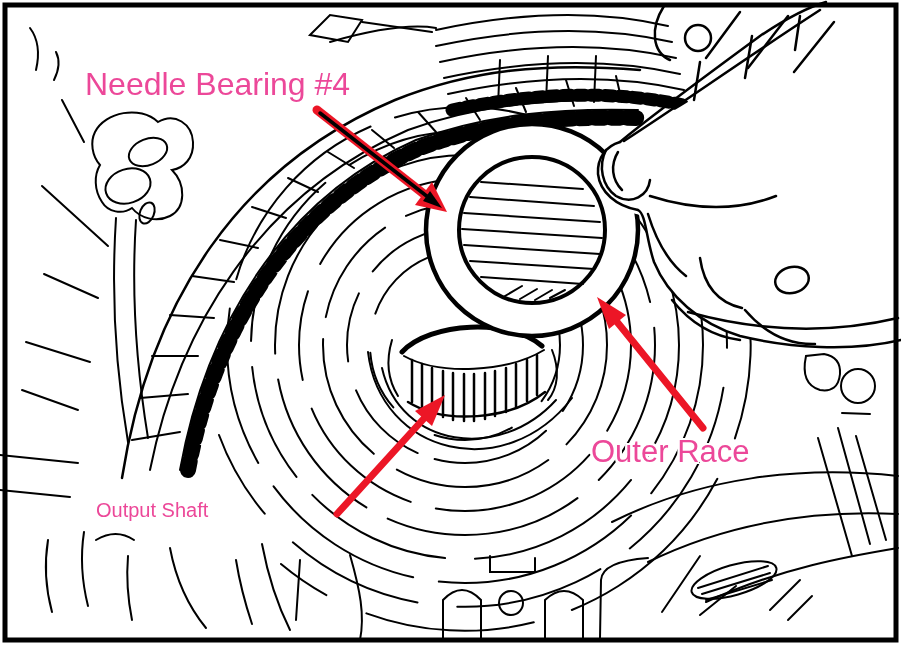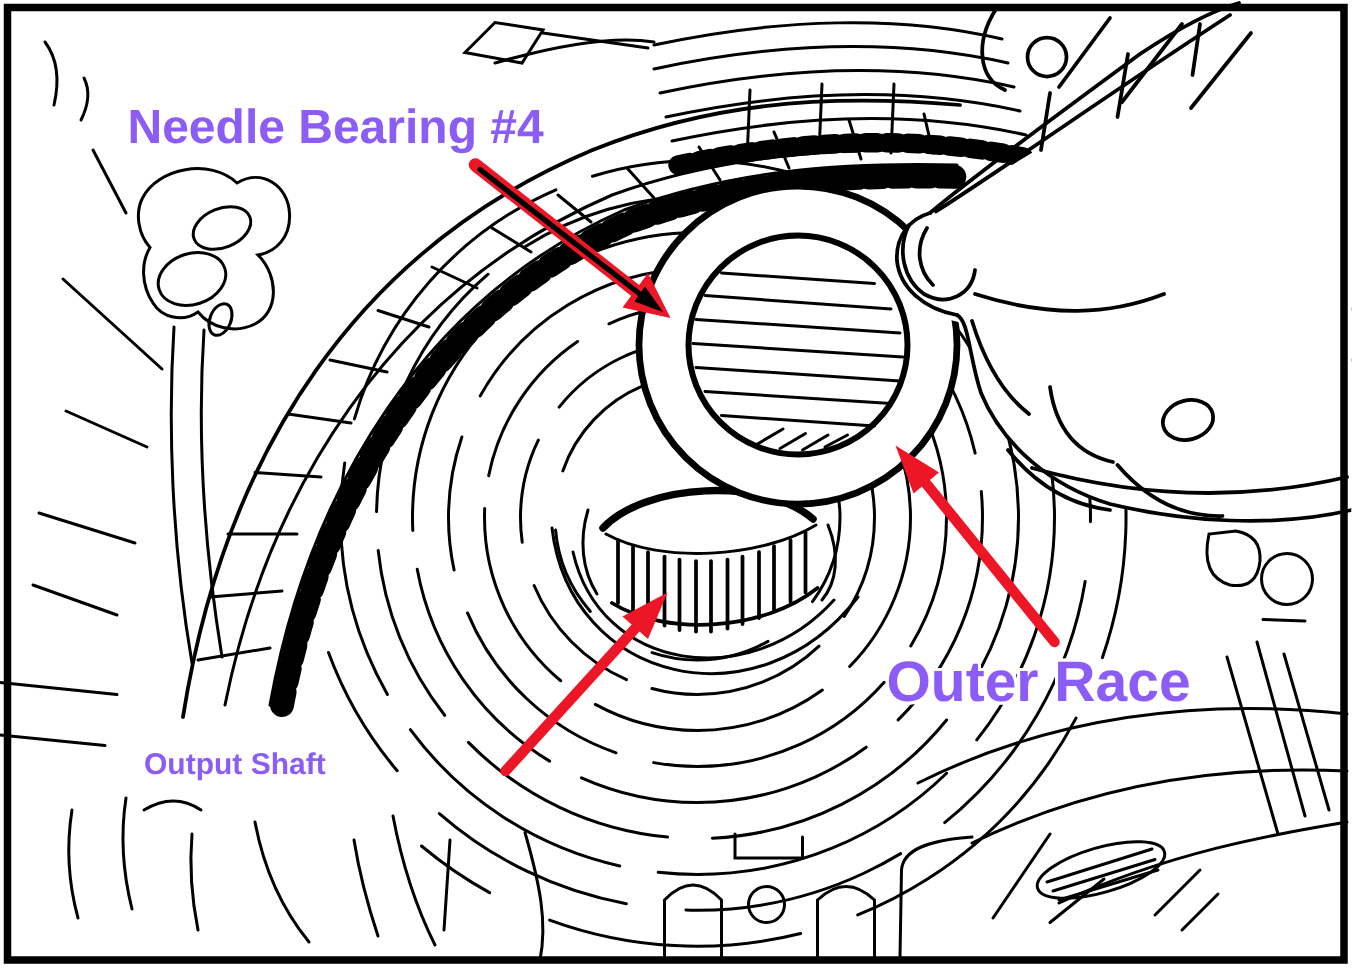--- a/index.html
+++ b/index.html
@@ -1,23 +1,23 @@
 <!DOCTYPE html>
 <html><head>
 <meta charset="utf-8">
 <style>
   html,body{margin:0;padding:0;background:#ffffff;}
   #stage{position:relative;width:901px;height:645px;background:#ffffff;overflow:hidden;
          font-family:"Liberation Sans", sans-serif;}
   #art{position:absolute;left:0;top:0;}
-  .label{position:absolute;font-weight:bold;color:#8b5cf6;white-space:nowrap;
+  .label{position:absolute;font-weight:normal;color:#ec4899;white-space:nowrap;
          text-shadow:2px 0 0 #fff,-2px 0 0 #fff,0 2px 0 #fff,0 -2px 0 #fff,
                      2px 2px 0 #fff,-2px -2px 0 #fff,2px -2px 0 #fff,-2px 2px 0 #fff;}
   .lbl-needle{left:85px;top:66px;font-size:32px;}
-  .lbl-outer{left:591px;top:434px;font-size:38px;}
+  .lbl-outer{left:591px;top:434px;font-size:31px;}
   .lbl-output{left:96px;top:499px;font-size:20px;}
 </style>
 </head>
 <body>
 
 <div id="stage">
 
 <svg id="art" width="901" height="645" viewBox="0 0 901 645">
 
   <rect x="0" y="0" width="901" height="645" fill="#ffffff"></rect>

